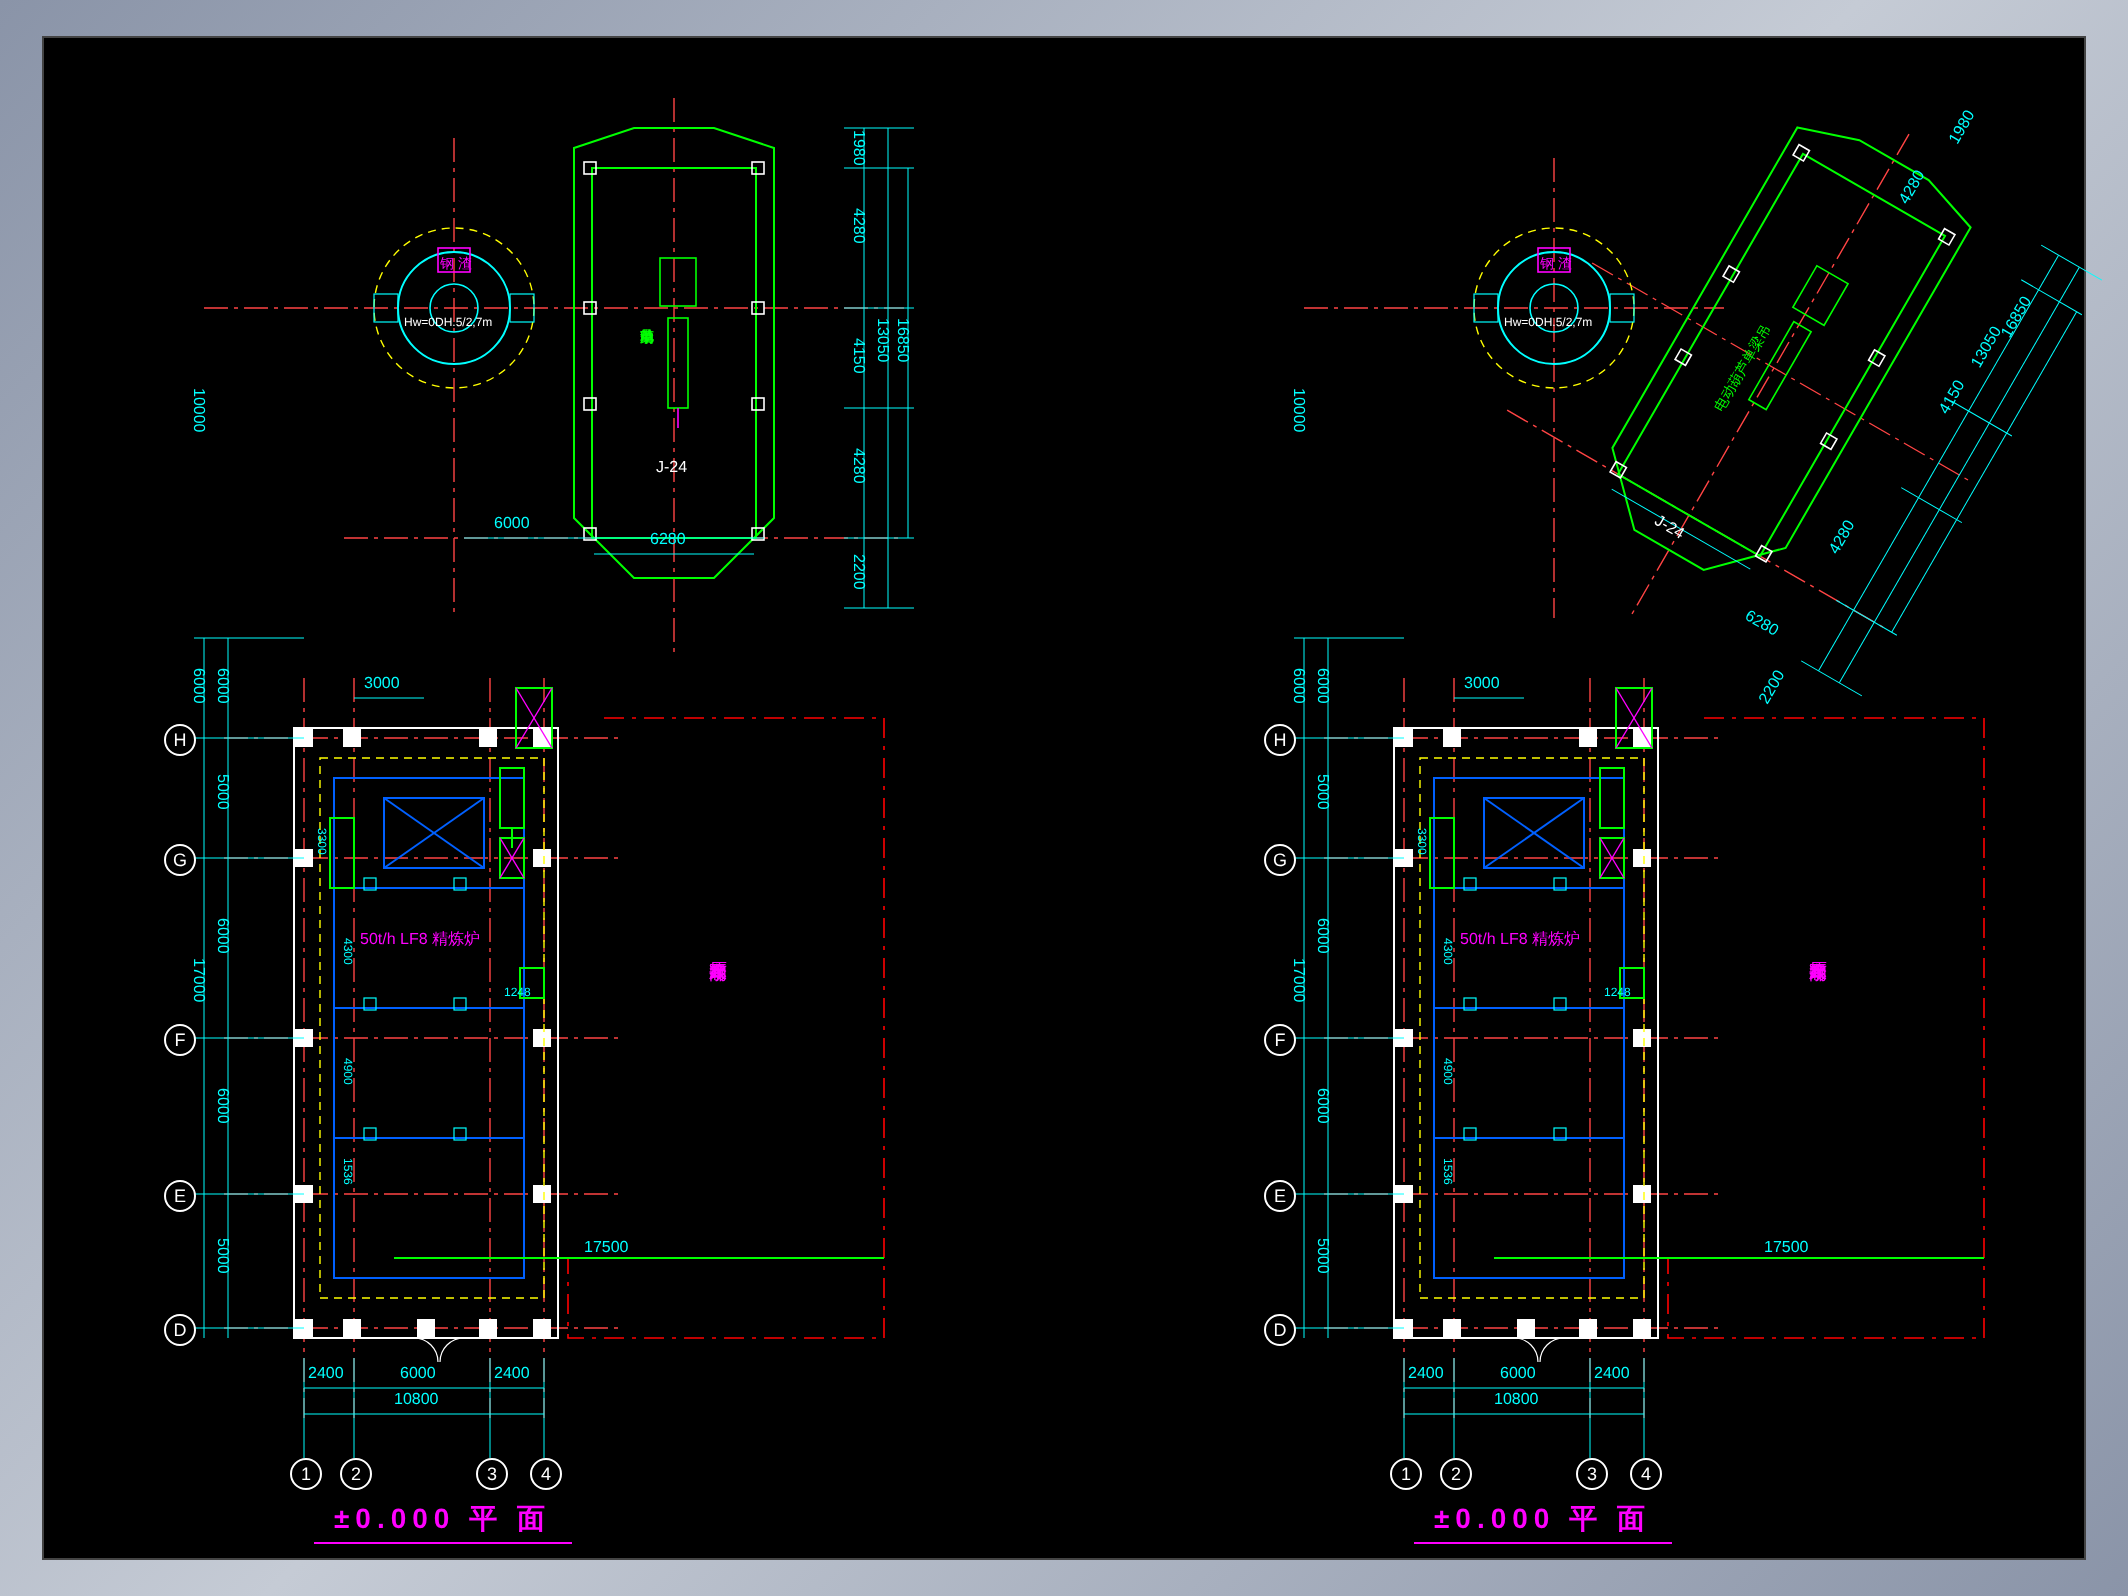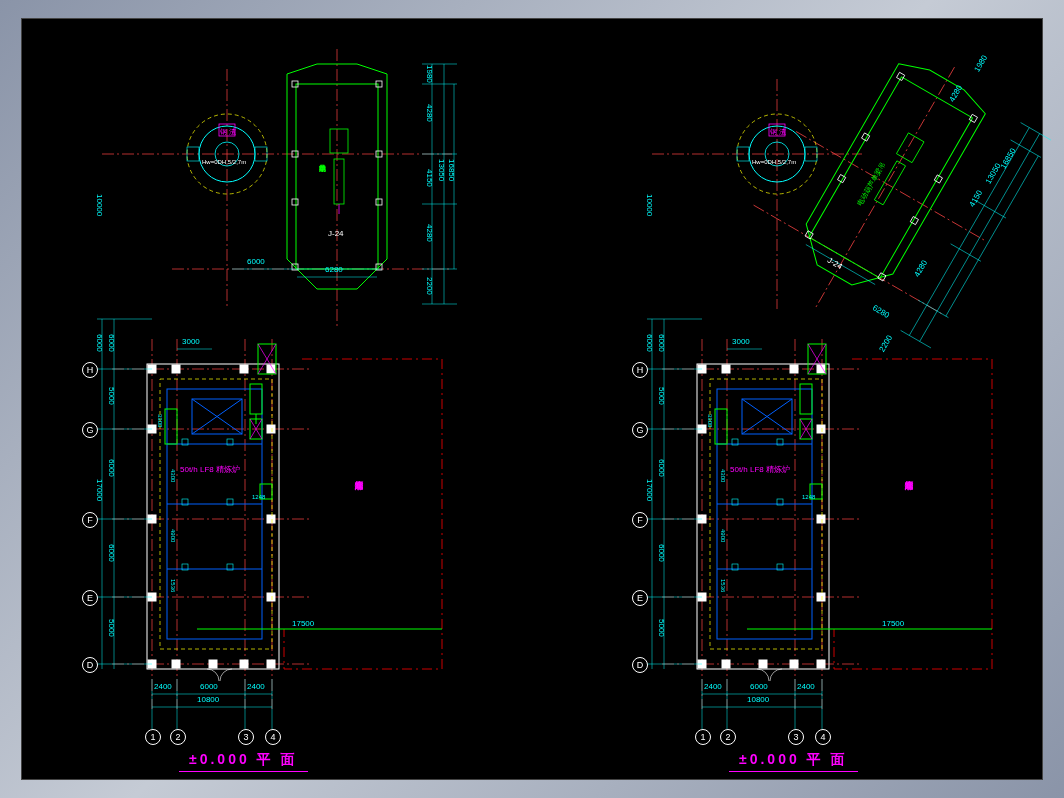--- a/index.html
+++ b/index.html
@@ -32,21 +32,20 @@
   
   svg { position: absolute; top: 0; left: 0; }
   
   .title-text {
     position: absolute;
     color: #ff00ff;
     font-size: 14px;
     font-weight: bold;
     letter-spacing: 3px;
     white-space: nowrap;
-    margin-left: 22px;
   }
   .title-text::after {
     content: '';
     position: absolute;
     bottom: -3px;
     left: -10px;
     right: -10px;
     height: 1px;
     background: #ff00ff;
   }

